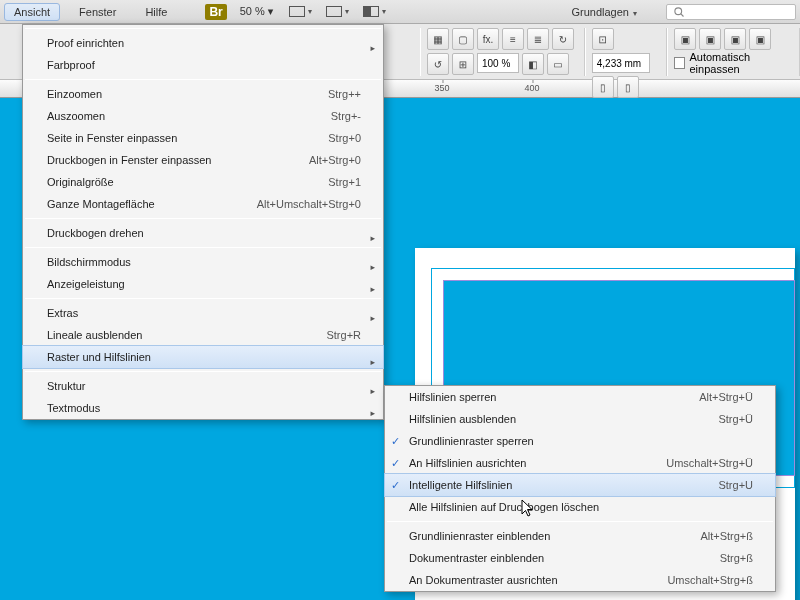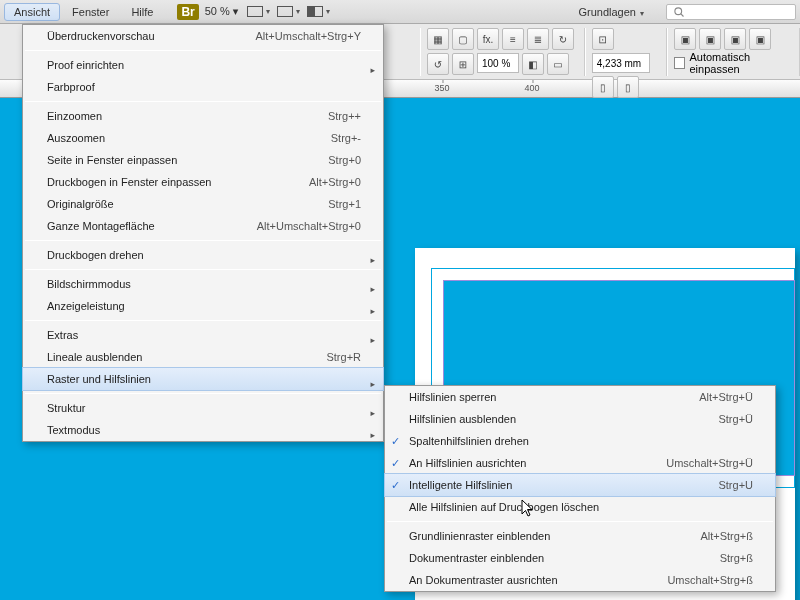--- a/index.html
+++ b/index.html
@@ -1,17 +1,17 @@
 <!DOCTYPE html>
 <html><head>
 <meta charset="utf-8">
 <style>
 * { margin: 0; padding: 0; box-sizing: border-box; font-family: "Segoe UI", Tahoma, sans-serif; font-size: 11px; }
 body { background: #f0f0f0; width: 800px; height: 600px; overflow: hidden; position: relative; }
-.menubar { height: 24px; background: linear-gradient(#e8e8e8,#d8d8d8); display: flex; align-items: center; border-bottom: 1px solid #aaa; padding: 0 4px; gap: 2px; position: relative; z-index: 5; }
+.menubar { height: 24px; background: linear-gradient(#e8e8e8,#d8d8d8); display: flex; align-items: center; border-bottom: 1px solid #aaa; padding: 0 4px; gap: 9px; position: relative; z-index: 5; }
 .menubar .mitem { padding: 3px 10px; color: #333; }
 .menubar .mitem.active { background: linear-gradient(#e2ecf8,#cfe0f5); border: 1px solid #99b8e0; border-radius: 3px; padding: 2px 9px; }
 .menubar .spacer { flex: 1; }
 .menubar .br-badge { background: #8f7d00; color: #fff; font-weight: bold; padding: 1px 4px; border-radius: 2px; font-size: 12px; }
 .menubar .zoom { margin: 0 4px; color: #333; }
 .menubar .tb-icon { width: 28px; height: 18px; display: flex; align-items: center; justify-content: center; }
 .menubar .tb-icon::after { content: "▾"; font-size: 8px; margin-left: 3px; color: #555; }
 .menubar .icon-box { width: 16px; height: 11px; border: 1.5px solid #555; }
 .menubar .search { display: flex; align-items: center; background: #fff; border: 1px solid #bbb; border-radius: 2px; padding: 1px 6px; margin-left: 10px; gap: 4px; }
 .menubar .search svg { width: 12px; height: 12px; }
@@ -113,24 +113,20 @@
     </div>
   <div class="canvas-back">
     <div class="page">
       <div class="frame-outer"></div>
       <div class="frame-inner"></div>
     </div>
   </div>
 </div>
 
 <div class="menu-panel menu1" id="menu1">
-    <div class="mrow">
-      <span class="lbl">Überdruckenvorschau</span>
-      <span class="shc">Alt+Umschalt+Strg+Y</span>
-    </div>
     <div class="msep"></div>
     <div class="mrow">
       <span class="lbl">Proof einrichten</span>
       <span class="sub"></span>
     </div>
     <div class="mrow">
       <span class="lbl">Farbproof</span>
     </div>
     <div class="msep"></div>
     <div class="mrow">
@@ -198,21 +194,21 @@
     <div class="mrow">
       <span class="lbl">Hilfslinien sperren</span>
       <span class="shc">Alt+Strg+Ü</span>
     </div>
     <div class="mrow">
       <span class="lbl">Hilfslinien ausblenden</span>
       <span class="shc">Strg+Ü</span>
     </div>
     <div class="mrow">
       <span class="chk">✓</span>
-      <span class="lbl">Spaltenhilfslinien drehen</span>
+      <span class="lbl">Grundlinienraster sperren</span>
     </div>
     <div class="mrow">
       <span class="chk">✓</span>
       <span class="lbl">An Hilfslinien ausrichten</span>
       <span class="shc">Umschalt+Strg+Ü</span>
     </div>
     <div class="mrow hovered">
       <span class="chk">✓</span>
       <span class="lbl">Intelligente Hilfslinien</span>
       <span class="shc">Strg+U</span>

